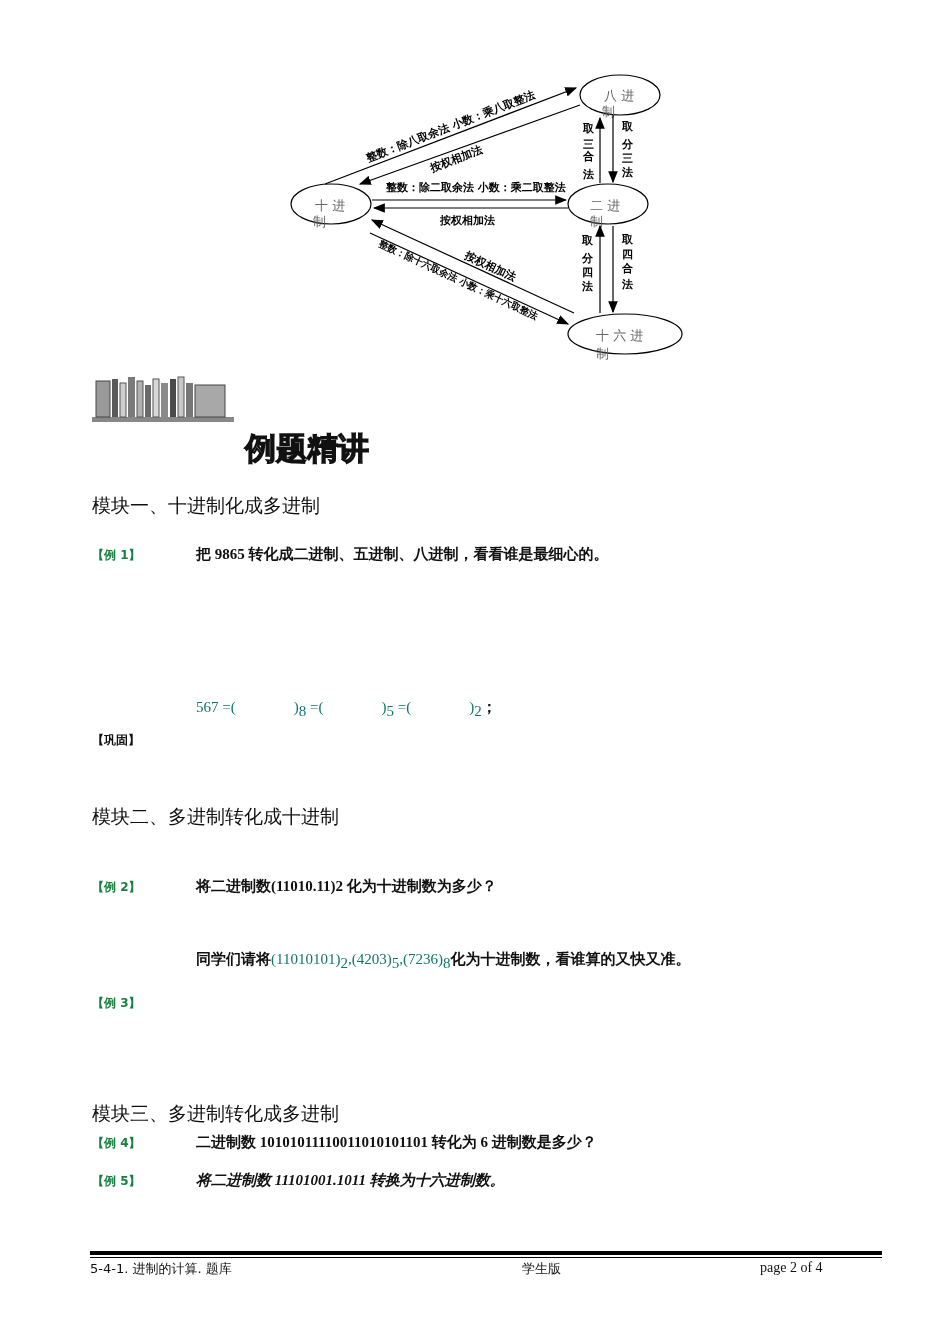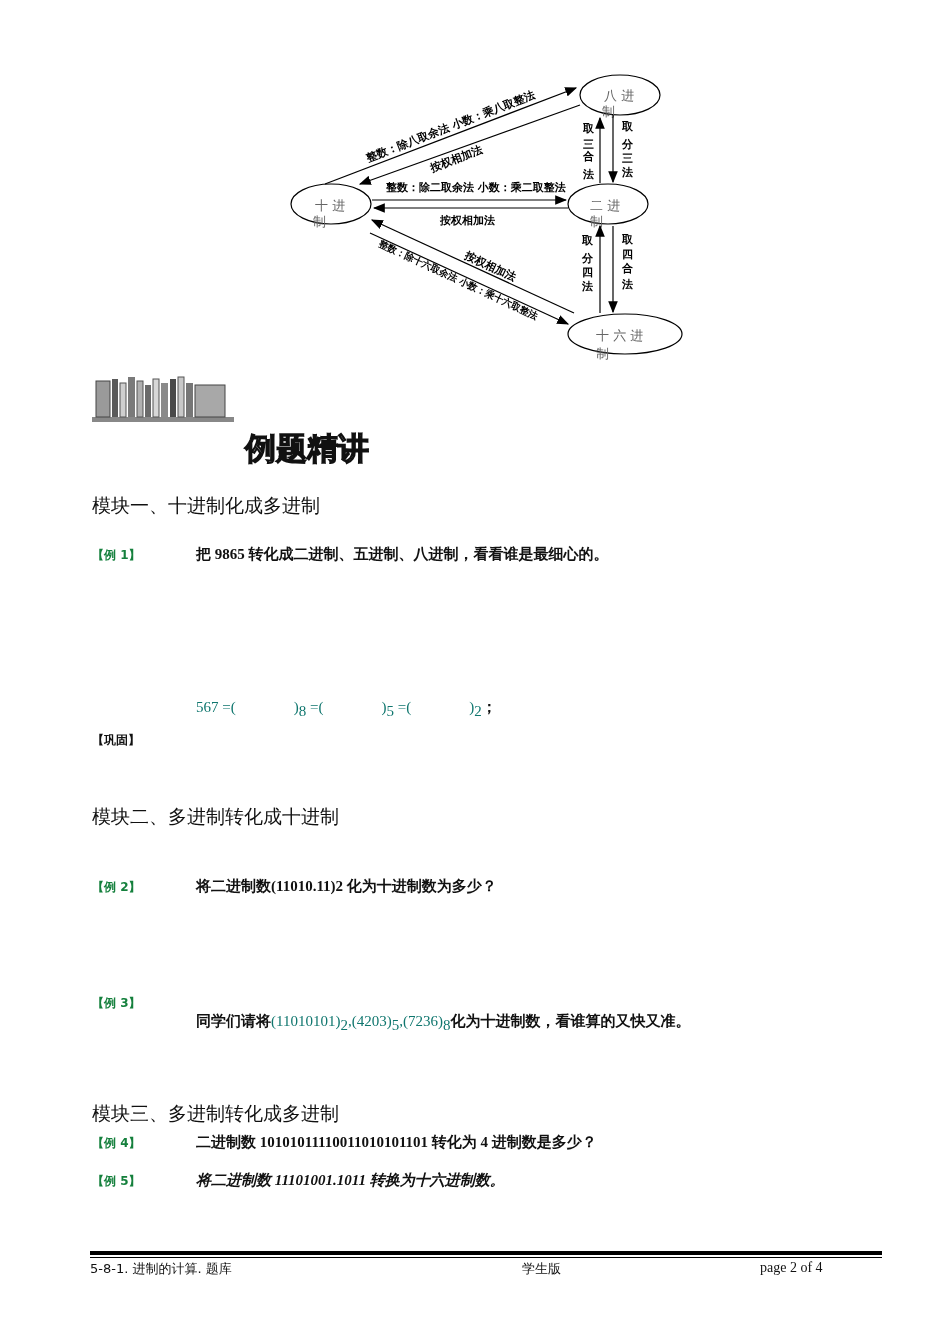--- a/index.html
+++ b/index.html
@@ -118,29 +118,29 @@
 <div class="abs ex-text" style="top:698px; font-weight:normal;">
   <span class="math">567 =(</span><span class="math" style="display:inline-block;width:58px;"></span><span class="math">)</span><sub class="math">8</sub><span class="math"> =(</span><span class="math" style="display:inline-block;width:58px;"></span><span class="math">)</span><sub class="math">5</sub><span class="math"> =(</span><span class="math" style="display:inline-block;width:58px;"></span><span class="math">)</span><sub class="math">2</sub><span style="font-weight:bold;">；</span>
 </div>
 
 <div class="abs section" style="top:804px;">模块二、多进制转化成十进制</div>
 
 <div class="abs ex-label" style="top:879px;">【例 2】</div>
 <div class="abs ex-text" style="top:877px;">将二进制数(11010.11)2 化为十进制数为多少？</div>
 
 <div class="abs ex-label" style="top:995px;">【例 3】</div>
-<div class="abs ex-text" style="top:1012px;">
+<div class="abs ex-text" style="top:950px;">
   <span>同学们请将</span><span class="math">(11010101)</span><sub class="math">2</sub><span class="math">,(4203)</span><sub class="math">5</sub><span class="math">,(7236)</span><sub class="math">8</sub><span>化为十进制数，看谁算的又快又准。</span>
 </div>
 
 <div class="abs section" style="top:1101px;">模块三、多进制转化成多进制</div>
 
 <div class="abs ex-label" style="top:1135px;">【例 4】</div>
-<div class="abs ex-text" style="top:1133px;">二进制数 10101011110011010101101 转化为 4 进制数是多少？</div>
+<div class="abs ex-text" style="top:1133px;">二进制数 10101011110011010101101 转化为 6 进制数是多少？</div>
 
 <div class="abs ex-label" style="top:1173px;">【例 5】</div>
 <div class="abs ex-text" style="top:1171px;font-style:italic;">将二进制数 11101001.1011 转换为十六进制数。</div>
 
 <div class="abs footer-rule1"></div>
 <div class="abs footer-rule2"></div>
-<div class="abs footer" style="left:90px;">5-8-1. 进制的计算. 题库</div>
+<div class="abs footer" style="left:90px;">5-4-1. 进制的计算. 题库</div>
 <div class="abs footer" style="left:522px;">学生版</div>
 <div class="abs footer page" style="left:760px;">page 2 of 4</div>
 
 </body></html>

